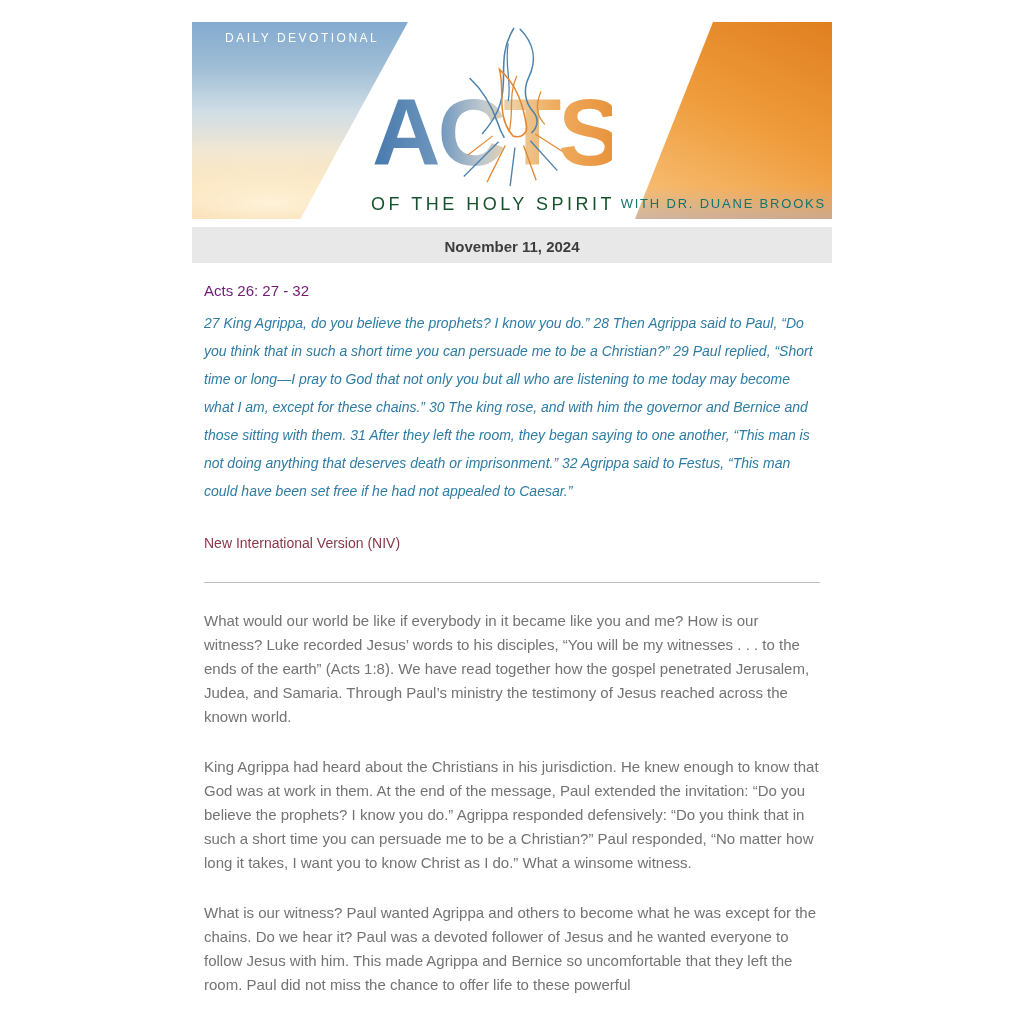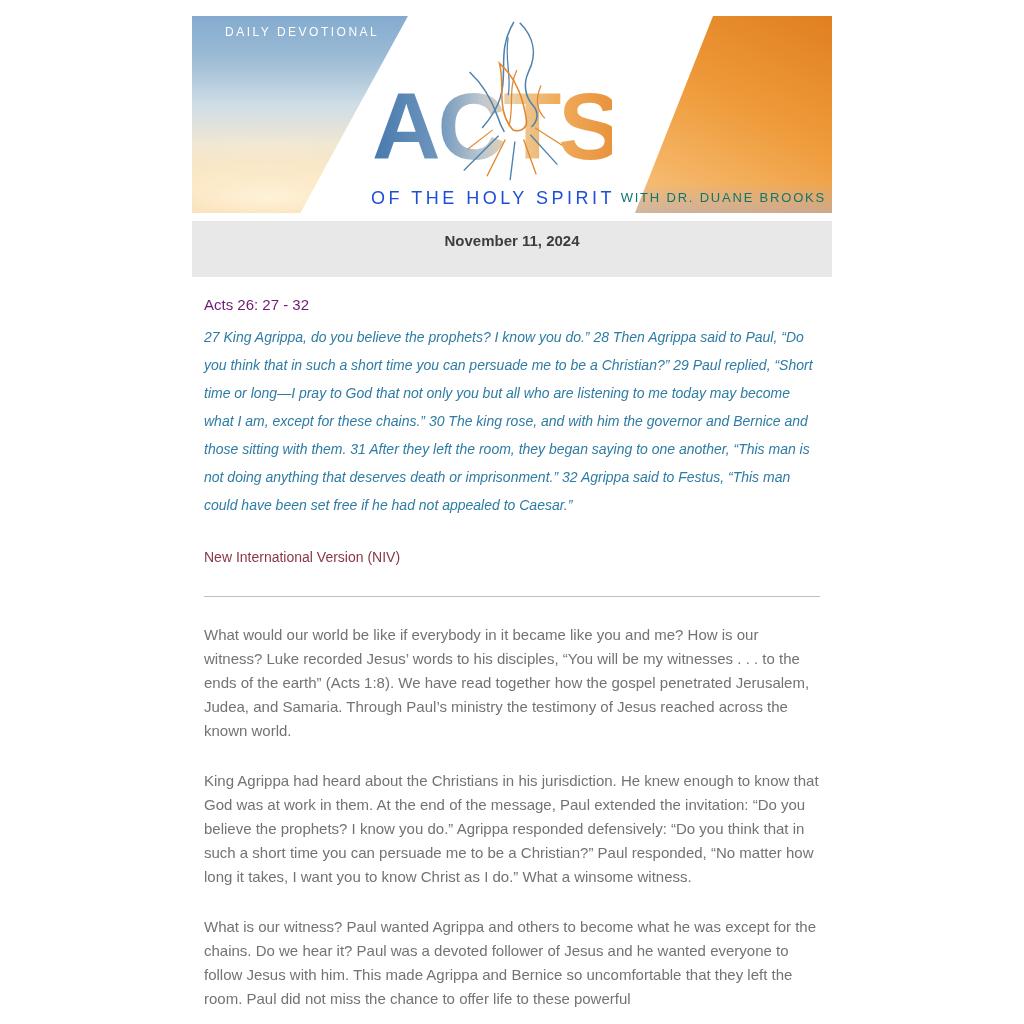--- a/index.html
+++ b/index.html
@@ -1,18 +1,18 @@
 <!DOCTYPE html>
 <html><head>
 <meta charset="utf-8">
 <style>
   * { margin:0; padding:0; box-sizing:border-box; }
   html,body { width:1024px; height:1024px; background:#ffffff; overflow:hidden;
               font-family:"Liberation Sans", sans-serif; }
-  .page { width:640px; margin:2px auto; padding-top:14px; }
+  .page { width:640px; margin:8px auto; padding-top:14px; }
 
   
   .banner { position:relative; height:197px; background:#ffffff; overflow:hidden; }
   .banner-left {
     position:absolute; inset:0;
     background:
       radial-gradient(ellipse 70% 55% at 12% 92%, rgba(255,244,220,0.95) 0%, rgba(255,244,220,0) 60%),
       linear-gradient(180deg, #84abcf 0%, #9dbcd5 22%, #cfdde6 45%, #efe6d2 65%, #f6d7a4 84%, #f2c485 100%);
     clip-path:polygon(0 0, 216px 0, 108px 100%, 0 100%);
   }
@@ -33,27 +33,27 @@
     color:#0f766e; font-size:13px; letter-spacing:1.8px; font-weight:400;
   }
   .acts-wordmark {
     position:absolute; top:58px; left:180px; width:240px; text-align:center;
     font-size:95px; line-height:105px; font-weight:700; letter-spacing:-3px;
     background:linear-gradient(90deg, #4779ad 0%, #6f97bd 28%, #bfc8cf 46%, #ecd0a4 58%, #f0ad5f 76%, #e8933d 100%);
     -webkit-background-clip:text; background-clip:text; color:transparent;
   }
   .acts-subtitle {
     position:absolute; top:172px; left:178px; width:246px; text-align:center;
-    color:#1d4ed8; font-size:18px; letter-spacing:3.5px; font-weight:400; white-space:nowrap;
+    color:#14532d; font-size:18px; letter-spacing:3.5px; font-weight:400; white-space:nowrap;
   }
   .dove { position:absolute; top:2px; left:248px; width:146px; height:164px; }
 
   
   .date-bar {
-    margin-top:8px; height:56px; line-height:40px; background:#e8e8e8;
+    margin-top:8px; height:36px; line-height:40px; background:#e8e8e8;
     text-align:center; font-size:15px; font-weight:700; color:#3d3d3d;
   }
 
   
   .content { padding:0 12px; color:#3d3d3d; }
   .reference { margin-top:18px; font-size:15px; line-height:20px; color:#701a75; }
   .passage   { margin-top:8px; font-size:14px; line-height:28px; font-style:italic; color:#2e7ca4; }
   .version   { margin-top:30px; font-size:14px; color:#8a3848; text-decoration:none; display:inline-block; }
   .divider   { margin-top:30px; border:none; border-top:1px solid #bfbfbf; }
   .body-par  { margin-top:26px; font-size:15px; line-height:24px; color:#737373; }

